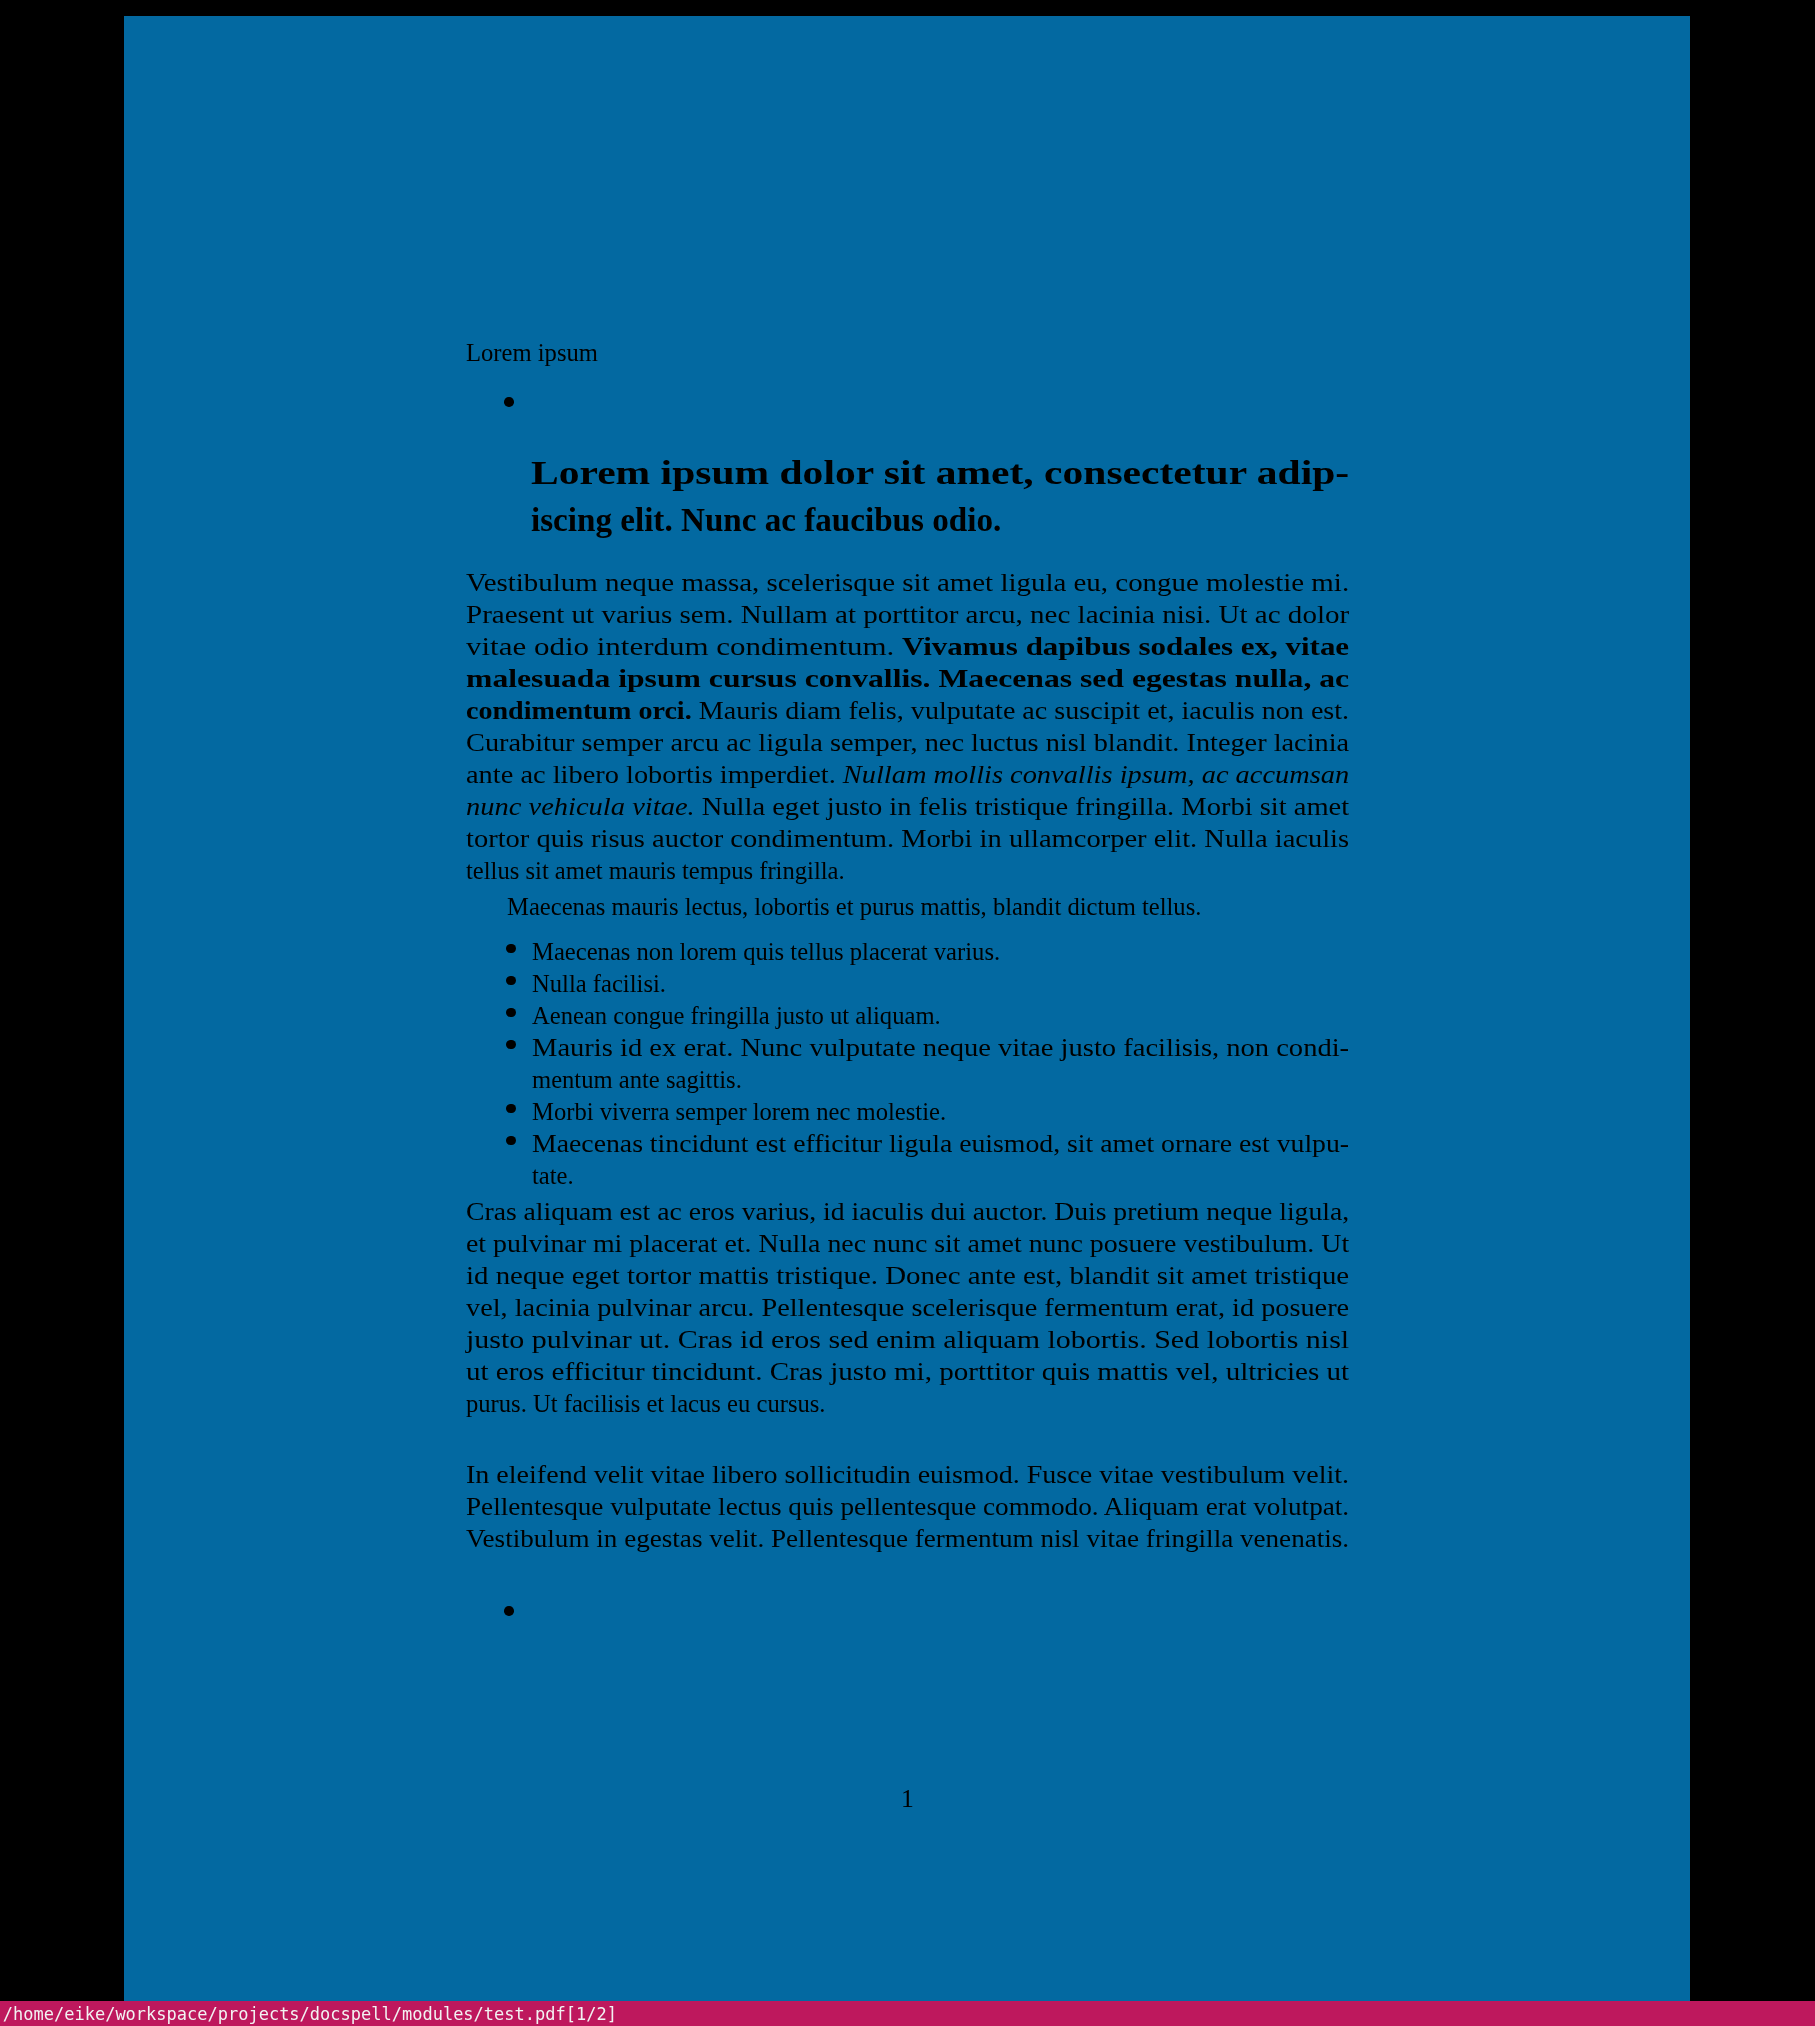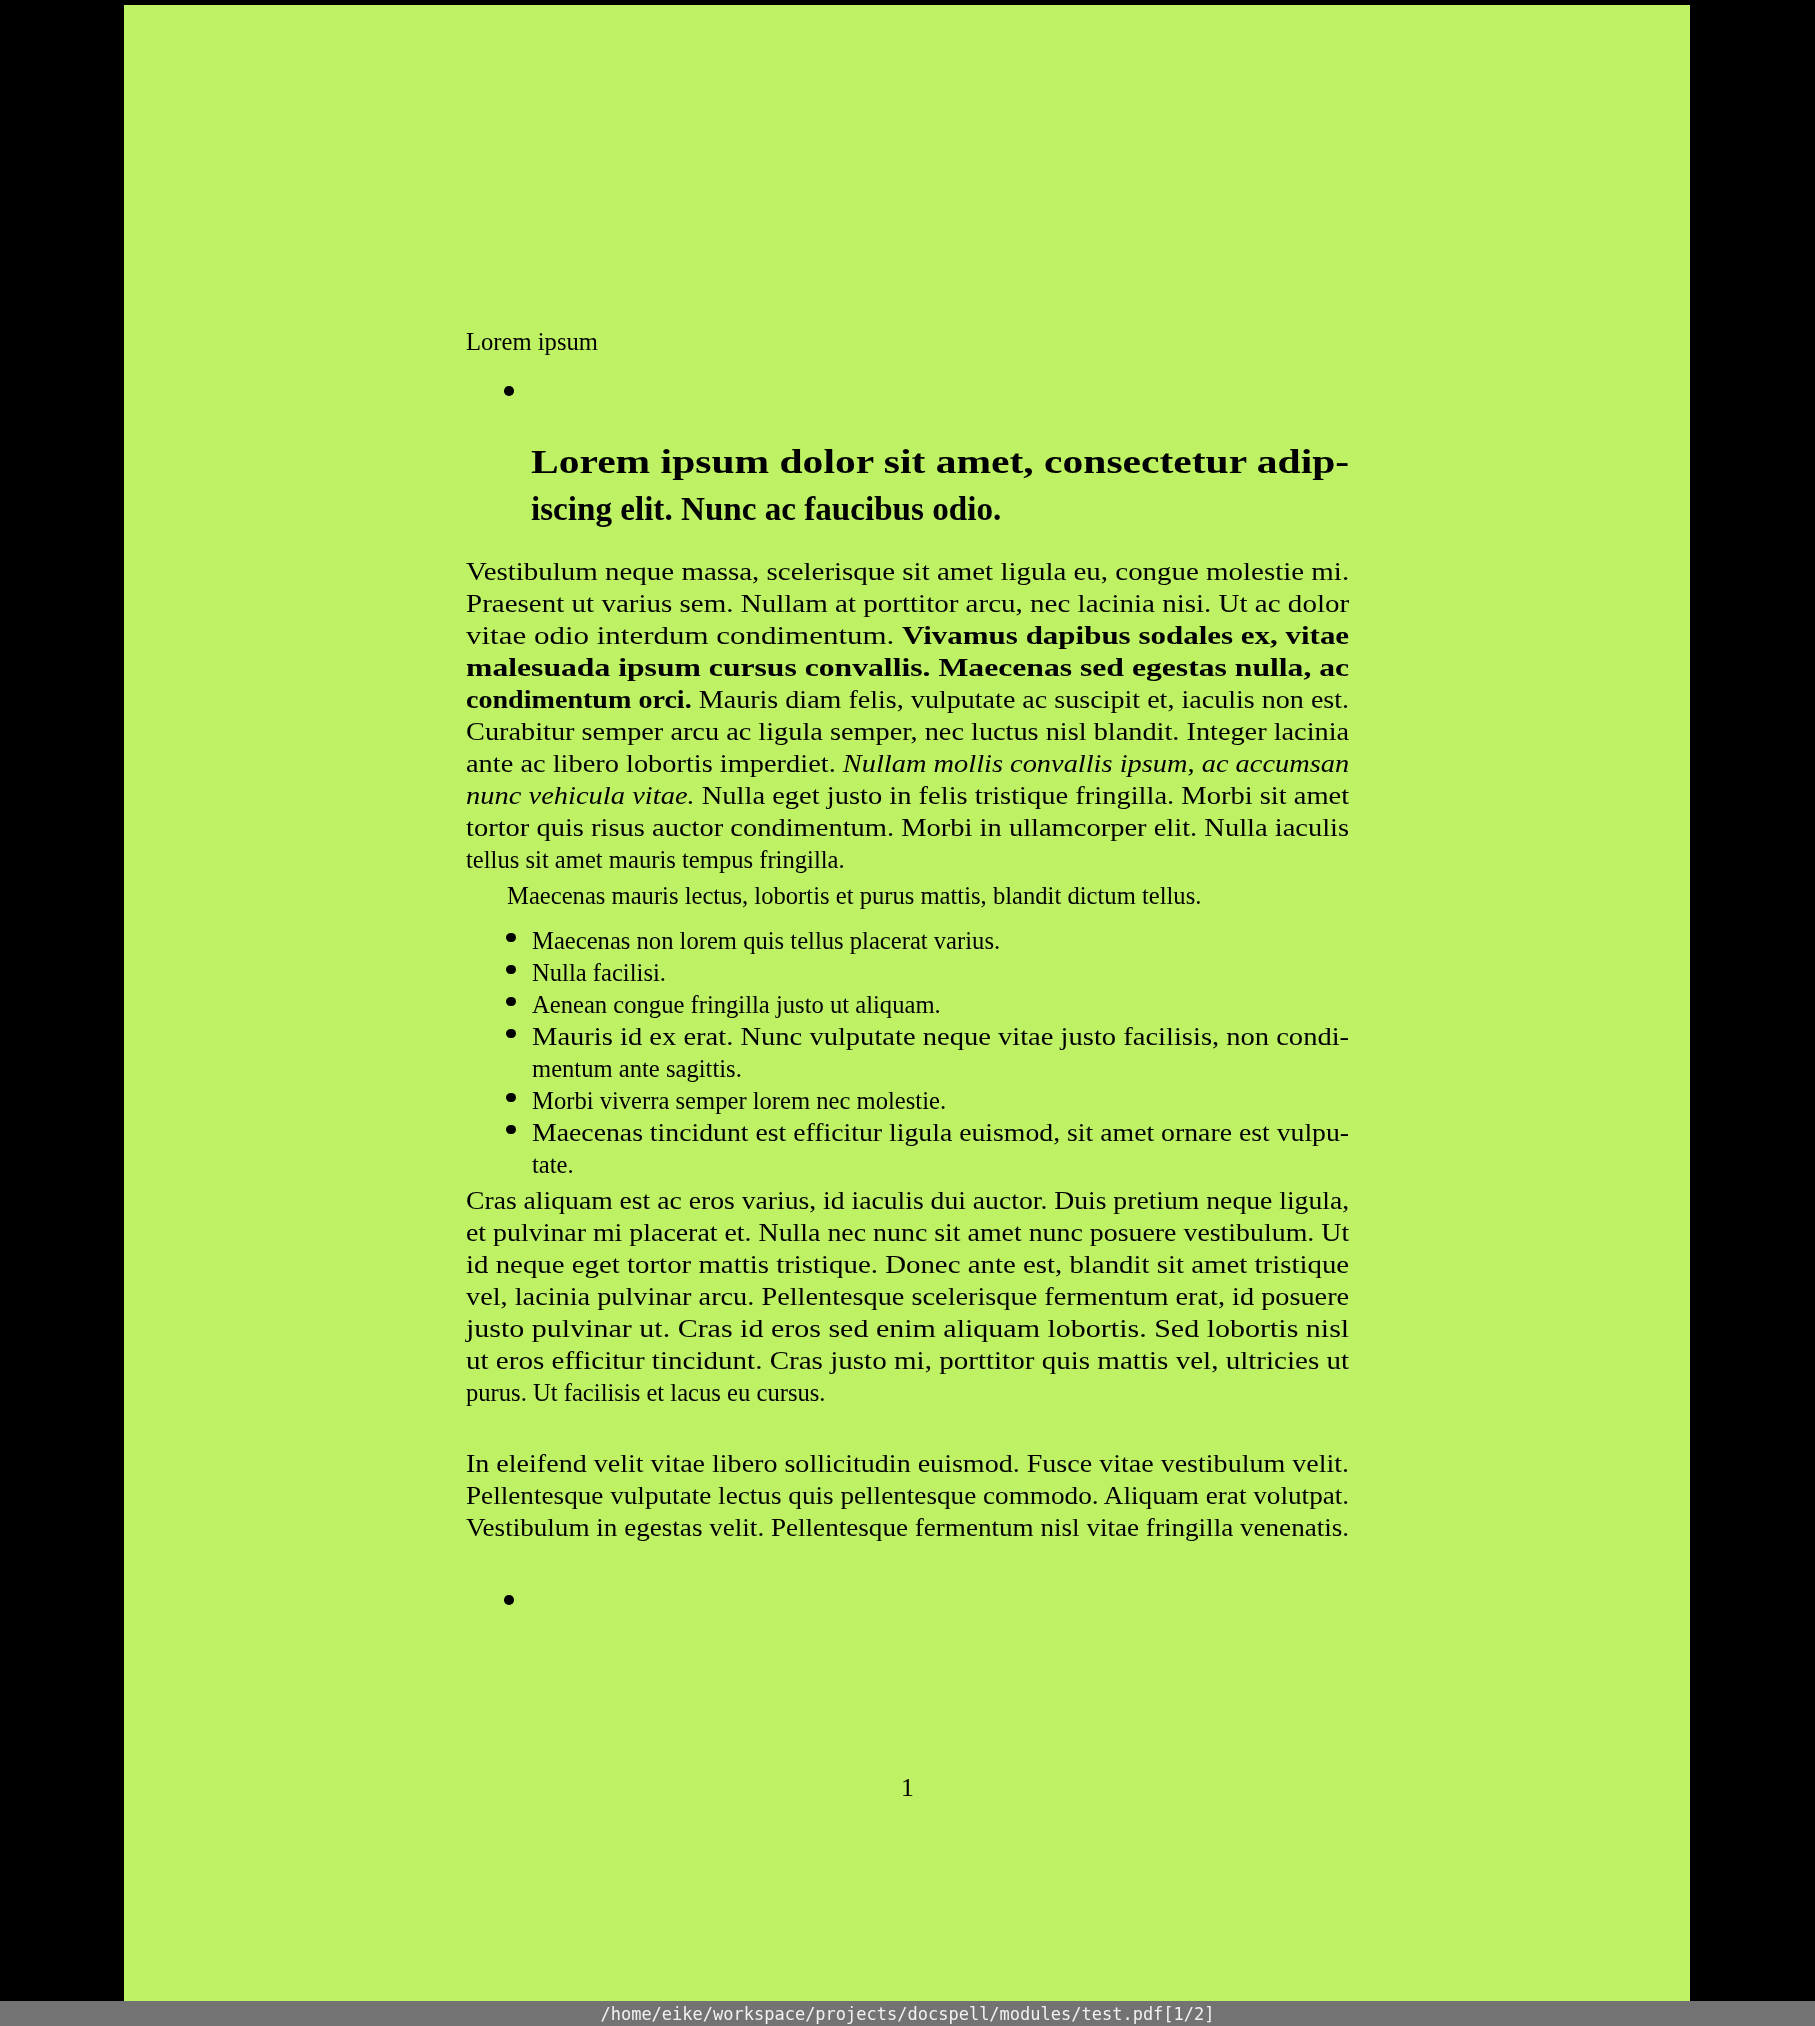--- a/index.html
+++ b/index.html
@@ -5,23 +5,23 @@
   html, body { margin: 0; padding: 0; }
   body {
     width: 1815px; height: 2026px;
     background: #000;
     position: relative;
     overflow: hidden;
     font-family: "Liberation Serif", "DejaVu Serif", serif;
   }
   .screen { position: absolute; inset: 0; }
   .page {
-    position: absolute; left: 124px; top: 5px;
+    position: absolute; left: 124px; top: 16px;
     width: 1566px; height: 2002px;
-    background: #bef264;
+    background: #0369a1;
   }
   .content {
     position: absolute; left: 342px; top: 0;
     width: 883px; height: 2002px;
   }
   .blk { position: absolute; left: 0; width: 883px; }
   #blk-intro   { top: 319px; }
   #blk-heading { top: 432px; left: 65px; width: 818px; }
   #blk-p1      { top: 549px; }
   #blk-p2      { top: 873px; }
@@ -50,25 +50,25 @@
 
   .pageno {
     position: absolute; top: 1768px; left: 0; width: 883px;
     text-align: center;
     font-size: 25.6px; color: #000;
   }
 
   .statusbar {
     position: absolute; left: 0; bottom: 0;
     width: 100%; height: 24.6px;
-    background: #737373;
+    background: #be185d;
     color: #f2f2f2;
     font-family: "DejaVu Sans Mono", "Liberation Mono", monospace;
     font-size: 17px;
-    display: flex; justify-content: center; align-items: center;
+    display: flex; justify-content: flex-start; align-items: center;
     box-sizing: border-box;
     padding: 0 2.8px;
   }
   .statusbar span { white-space: pre; }
 </style>
 </head>
 <body>
 
 <div class="screen">
 

